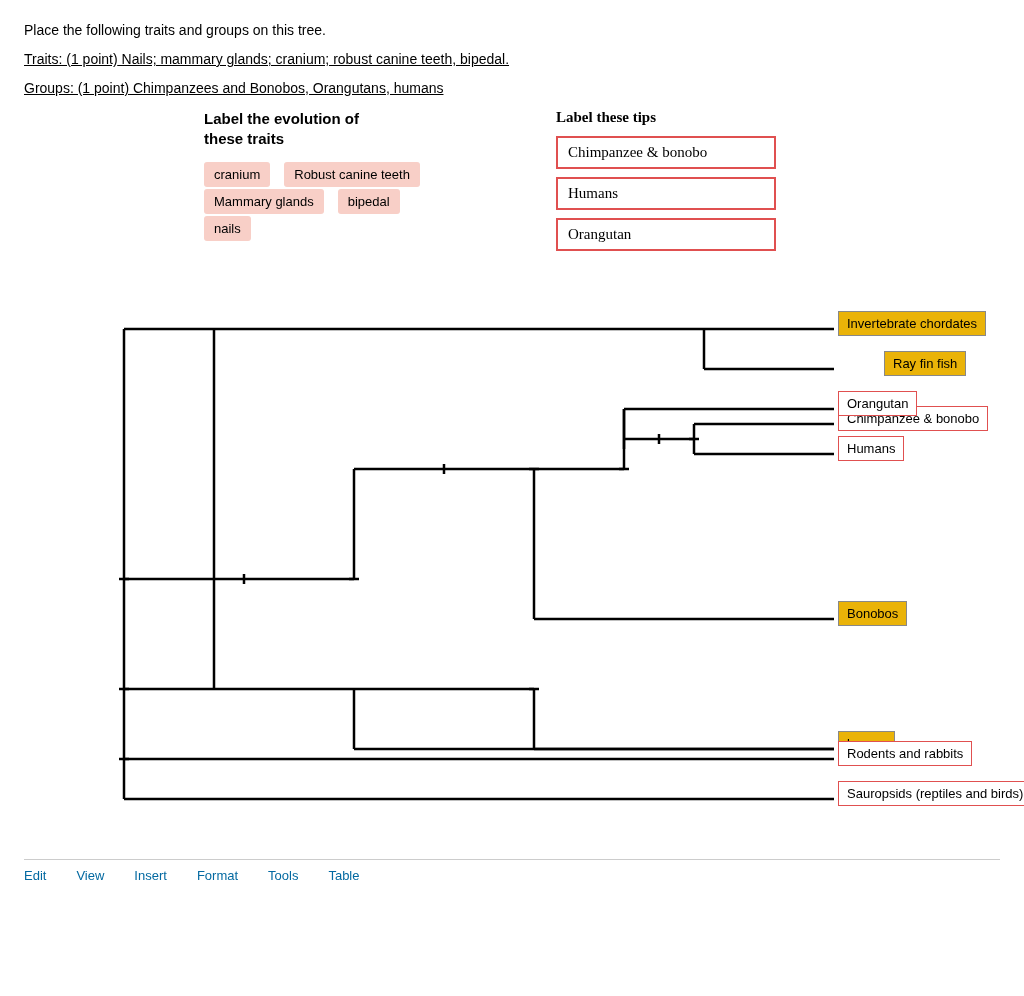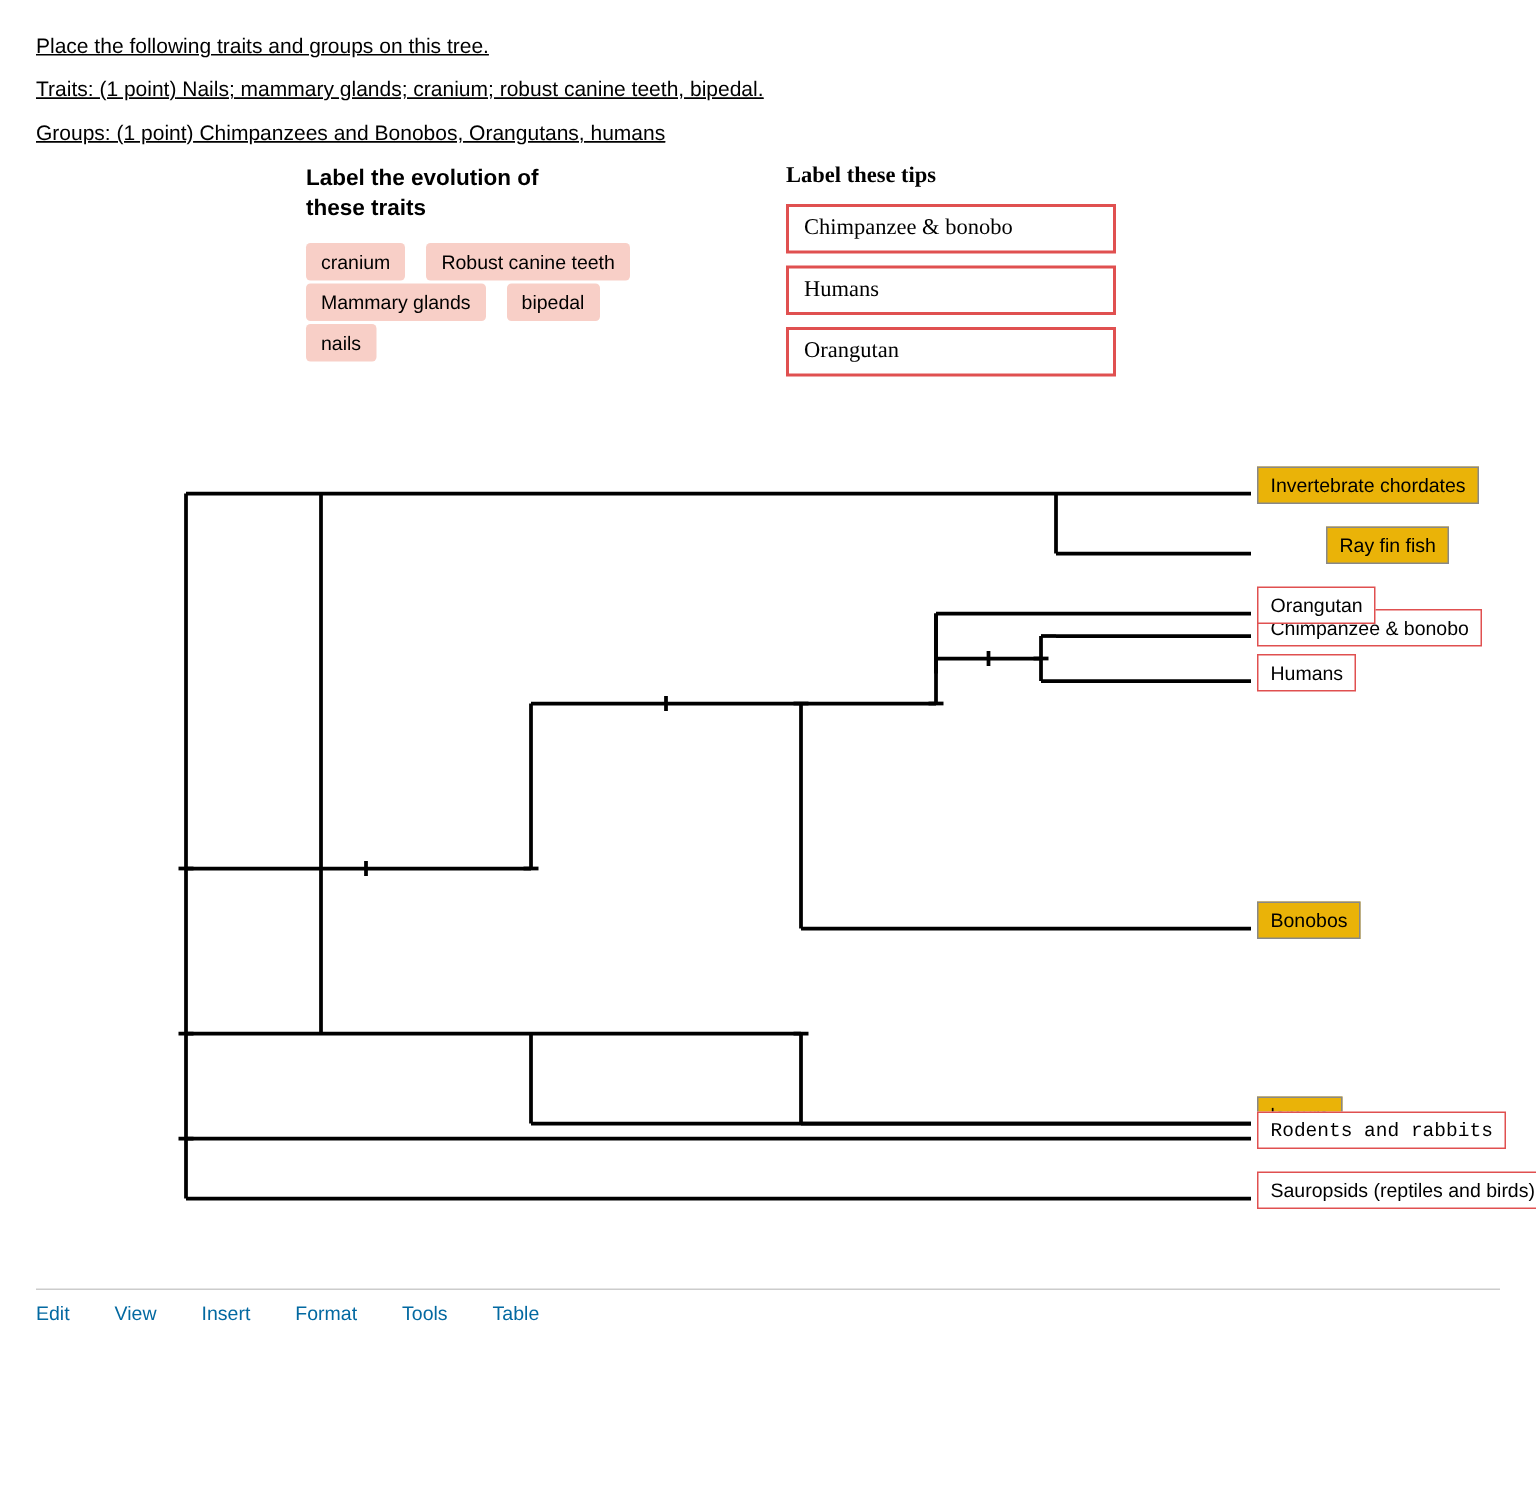--- a/index.html
+++ b/index.html
@@ -5,21 +5,21 @@
     * { box-sizing: border-box; margin: 0; padding: 0; }
     body {
       font-family: Arial, sans-serif;
       font-size: 14px;
       background: #fff;
       color: #000;
       width: 1024px;
       min-height: 996px;
       padding: 20px 24px;
     }
-    .instructions { margin-bottom: 0; text-decoration: underline; }
+    .instructions { margin-bottom: 0; }
     .instructions p { margin-bottom: 8px; line-height: 1.5; }
     .instructions p span { text-decoration: underline; font-weight: normal; }
     .labels-section {
       width: 460px;
       flex-shrink: 0;
       padding-left: 160px;
     }
     .labels-title {
       font-size: 15px;
       font-weight: bold;
@@ -92,21 +92,21 @@
 <div class="instructions">
   <p>Place the following traits and groups on this tree.</p>
   <p>
     <span>Traits: (1 point)</span><span> Nails; mammary glands; cranium; robust canine teeth, bipedal.</span>
   </p>
   <p>
     <span>Groups: (1 point)</span><span> Chimpanzees and Bonobos, Orangutans, humans</span>
   </p>
 </div>
 
-<div style="display:flex; margin-top: 10px; margin-left: 20px;">
+<div style="display:flex; margin-top: 10px; margin-left: 20px; gap: 32px;">
 
   <div class="labels-section">
     <div class="labels-title">Label the evolution of<br>these traits</div>
     <div class="trait-row">
       <span class="trait-badge">cranium</span>
       <span class="trait-badge">Robust canine teeth</span>
     </div>
     <div class="trait-row">
       <span class="trait-badge">Mammary glands</span>
       <span class="trait-badge">bipedal</span>
@@ -220,21 +220,21 @@
   <div class="tip-label" style="left:794px; top:137px;">Chimpanzee &amp; bonobo</div>
   
   <div class="tip-label" style="left:794px; top:167px;">Humans</div>
   
   <div class="tip-label" style="left:794px; top:122px;">Orangutan</div>
   
   <div class="tip-label-plain" style="left:794px; top:332px;">Bonobos</div>
   
   <div class="tip-label-plain" style="left:794px; top:462px;">lemurs</div>
   
-  <div class="tip-label" style="left:794px; top:472px;font-family:Liberation Mono, monospace;">Rodents and rabbits</div>
+  <div class="tip-label" style="left:794px; top:472px;">Rodents and rabbits</div>
   
   <div class="tip-label" style="left:794px; top:512px;">Sauropsids (reptiles and birds)</div>
 </div>
 
 <div class="bottom-bar">
   <span>Edit</span>
   <span>View</span>
   <span>Insert</span>
   <span>Format</span>
   <span>Tools</span>

